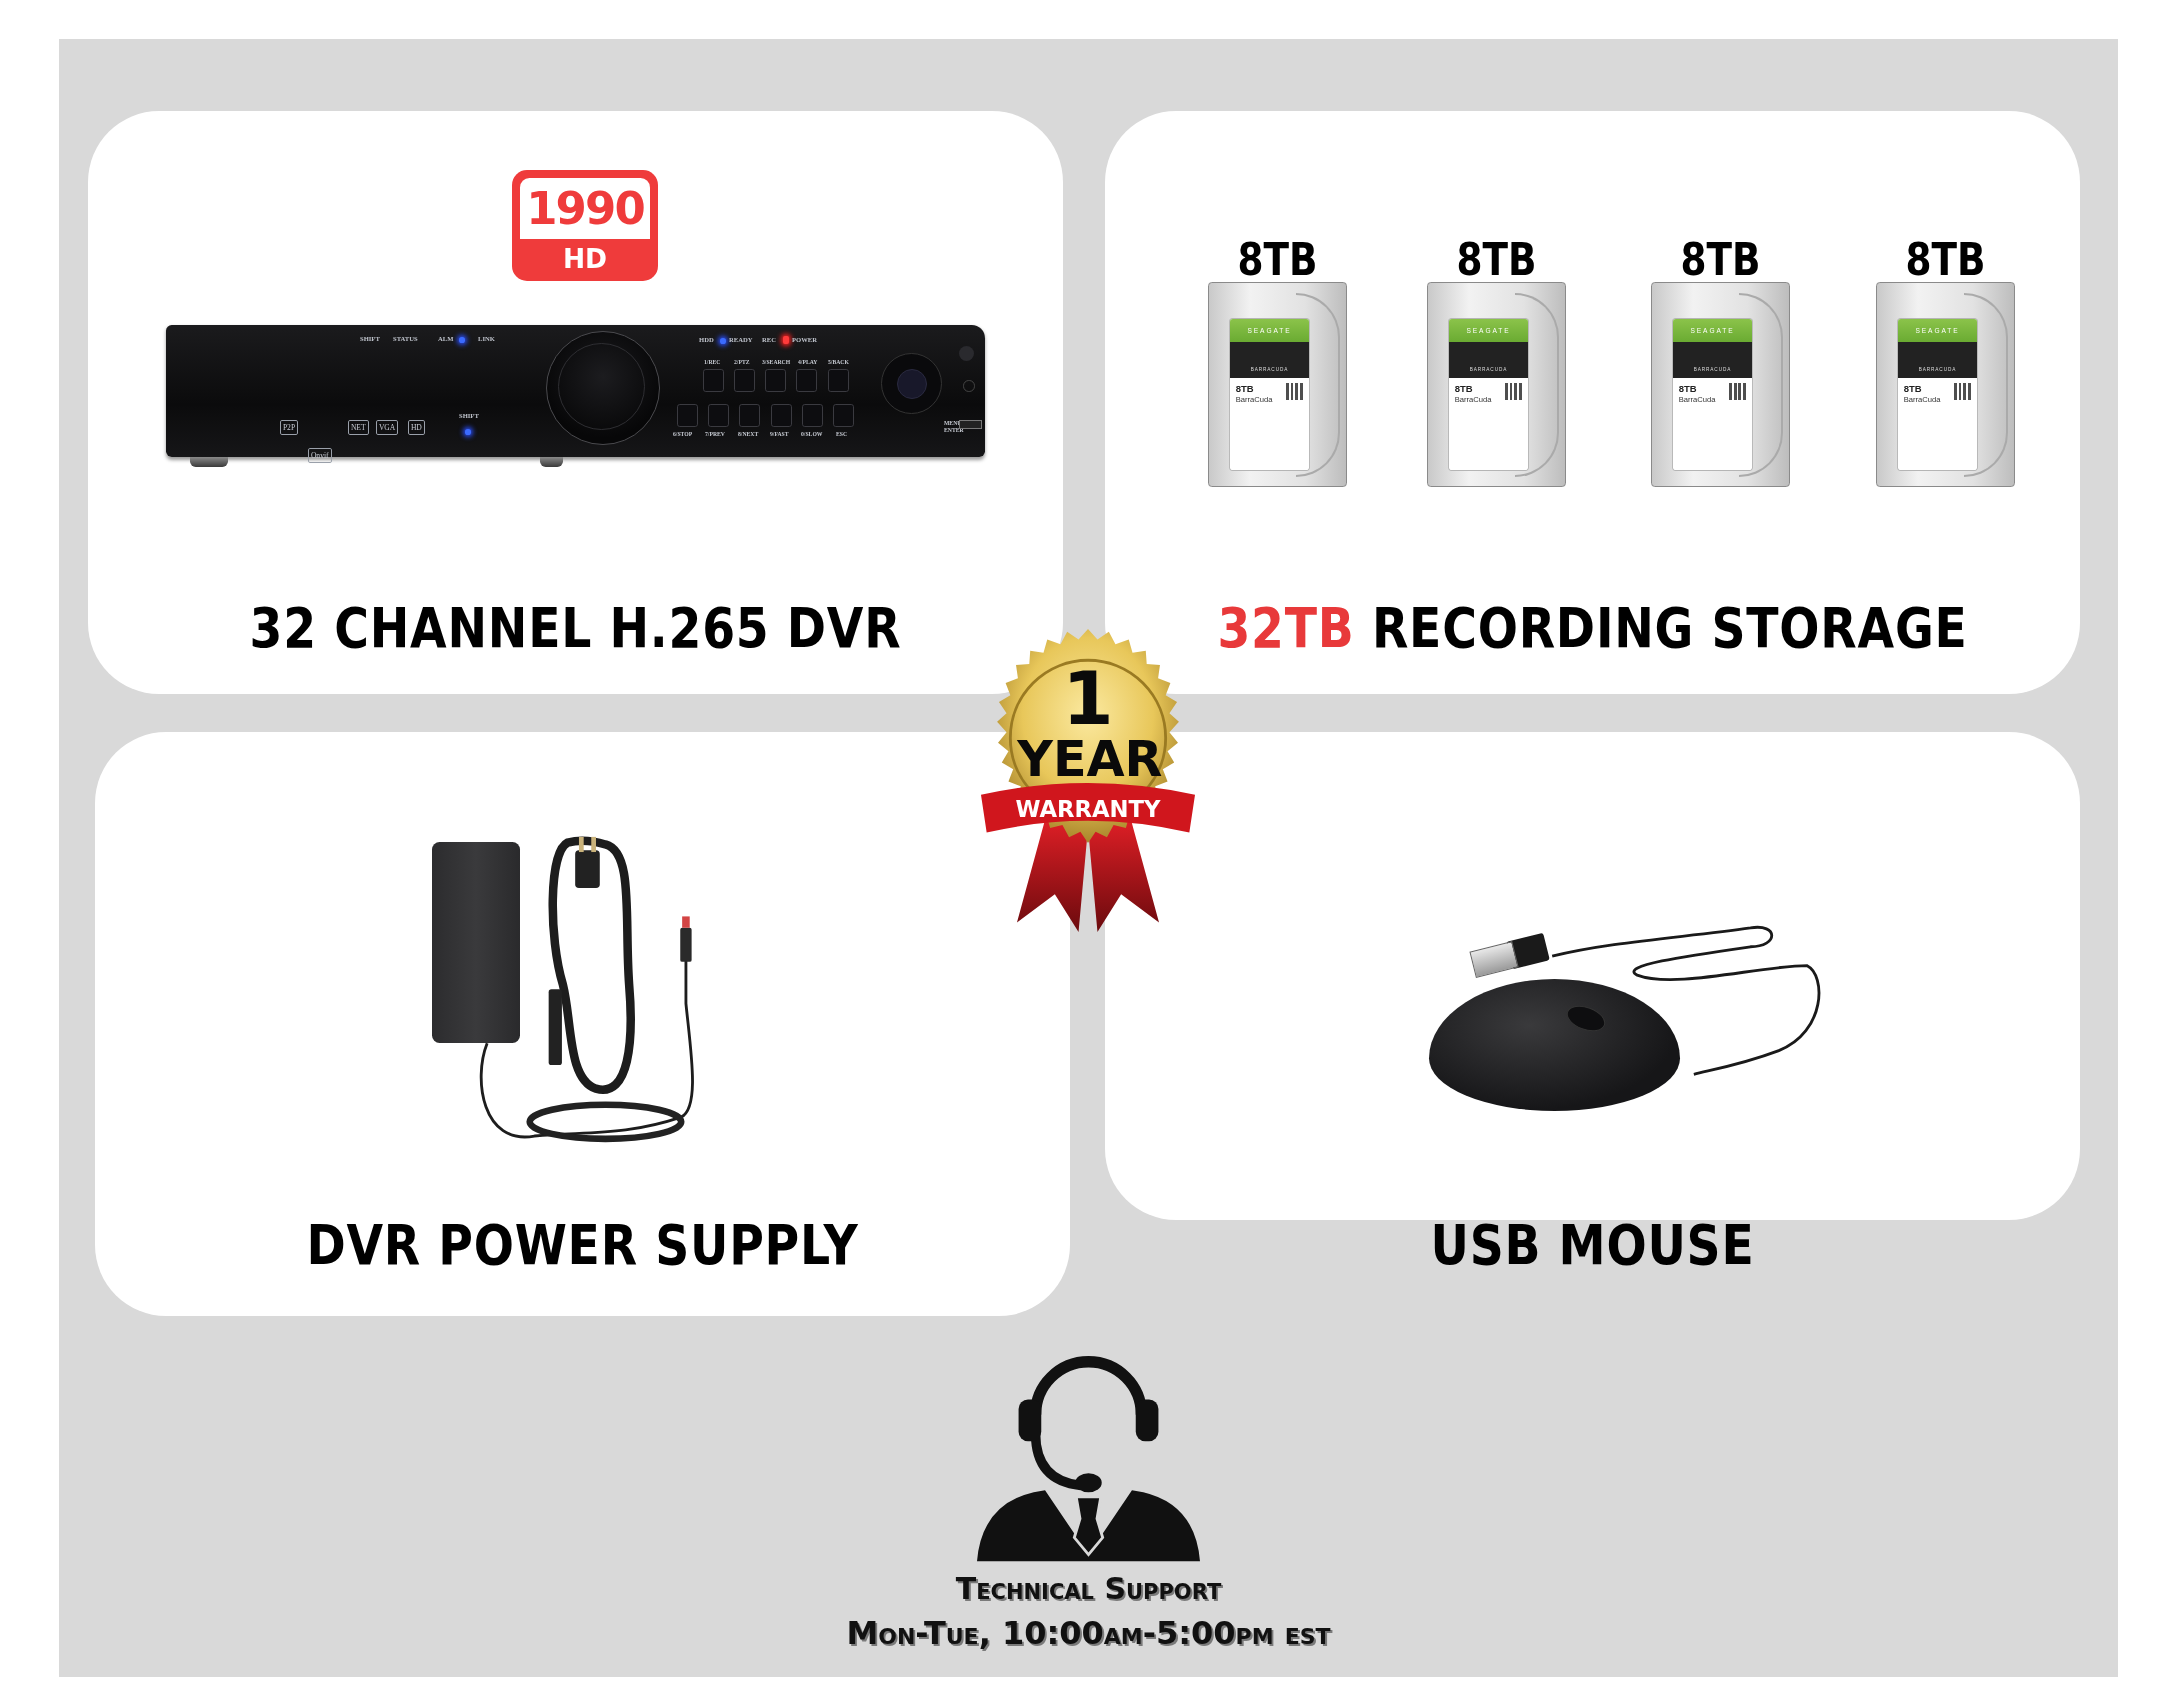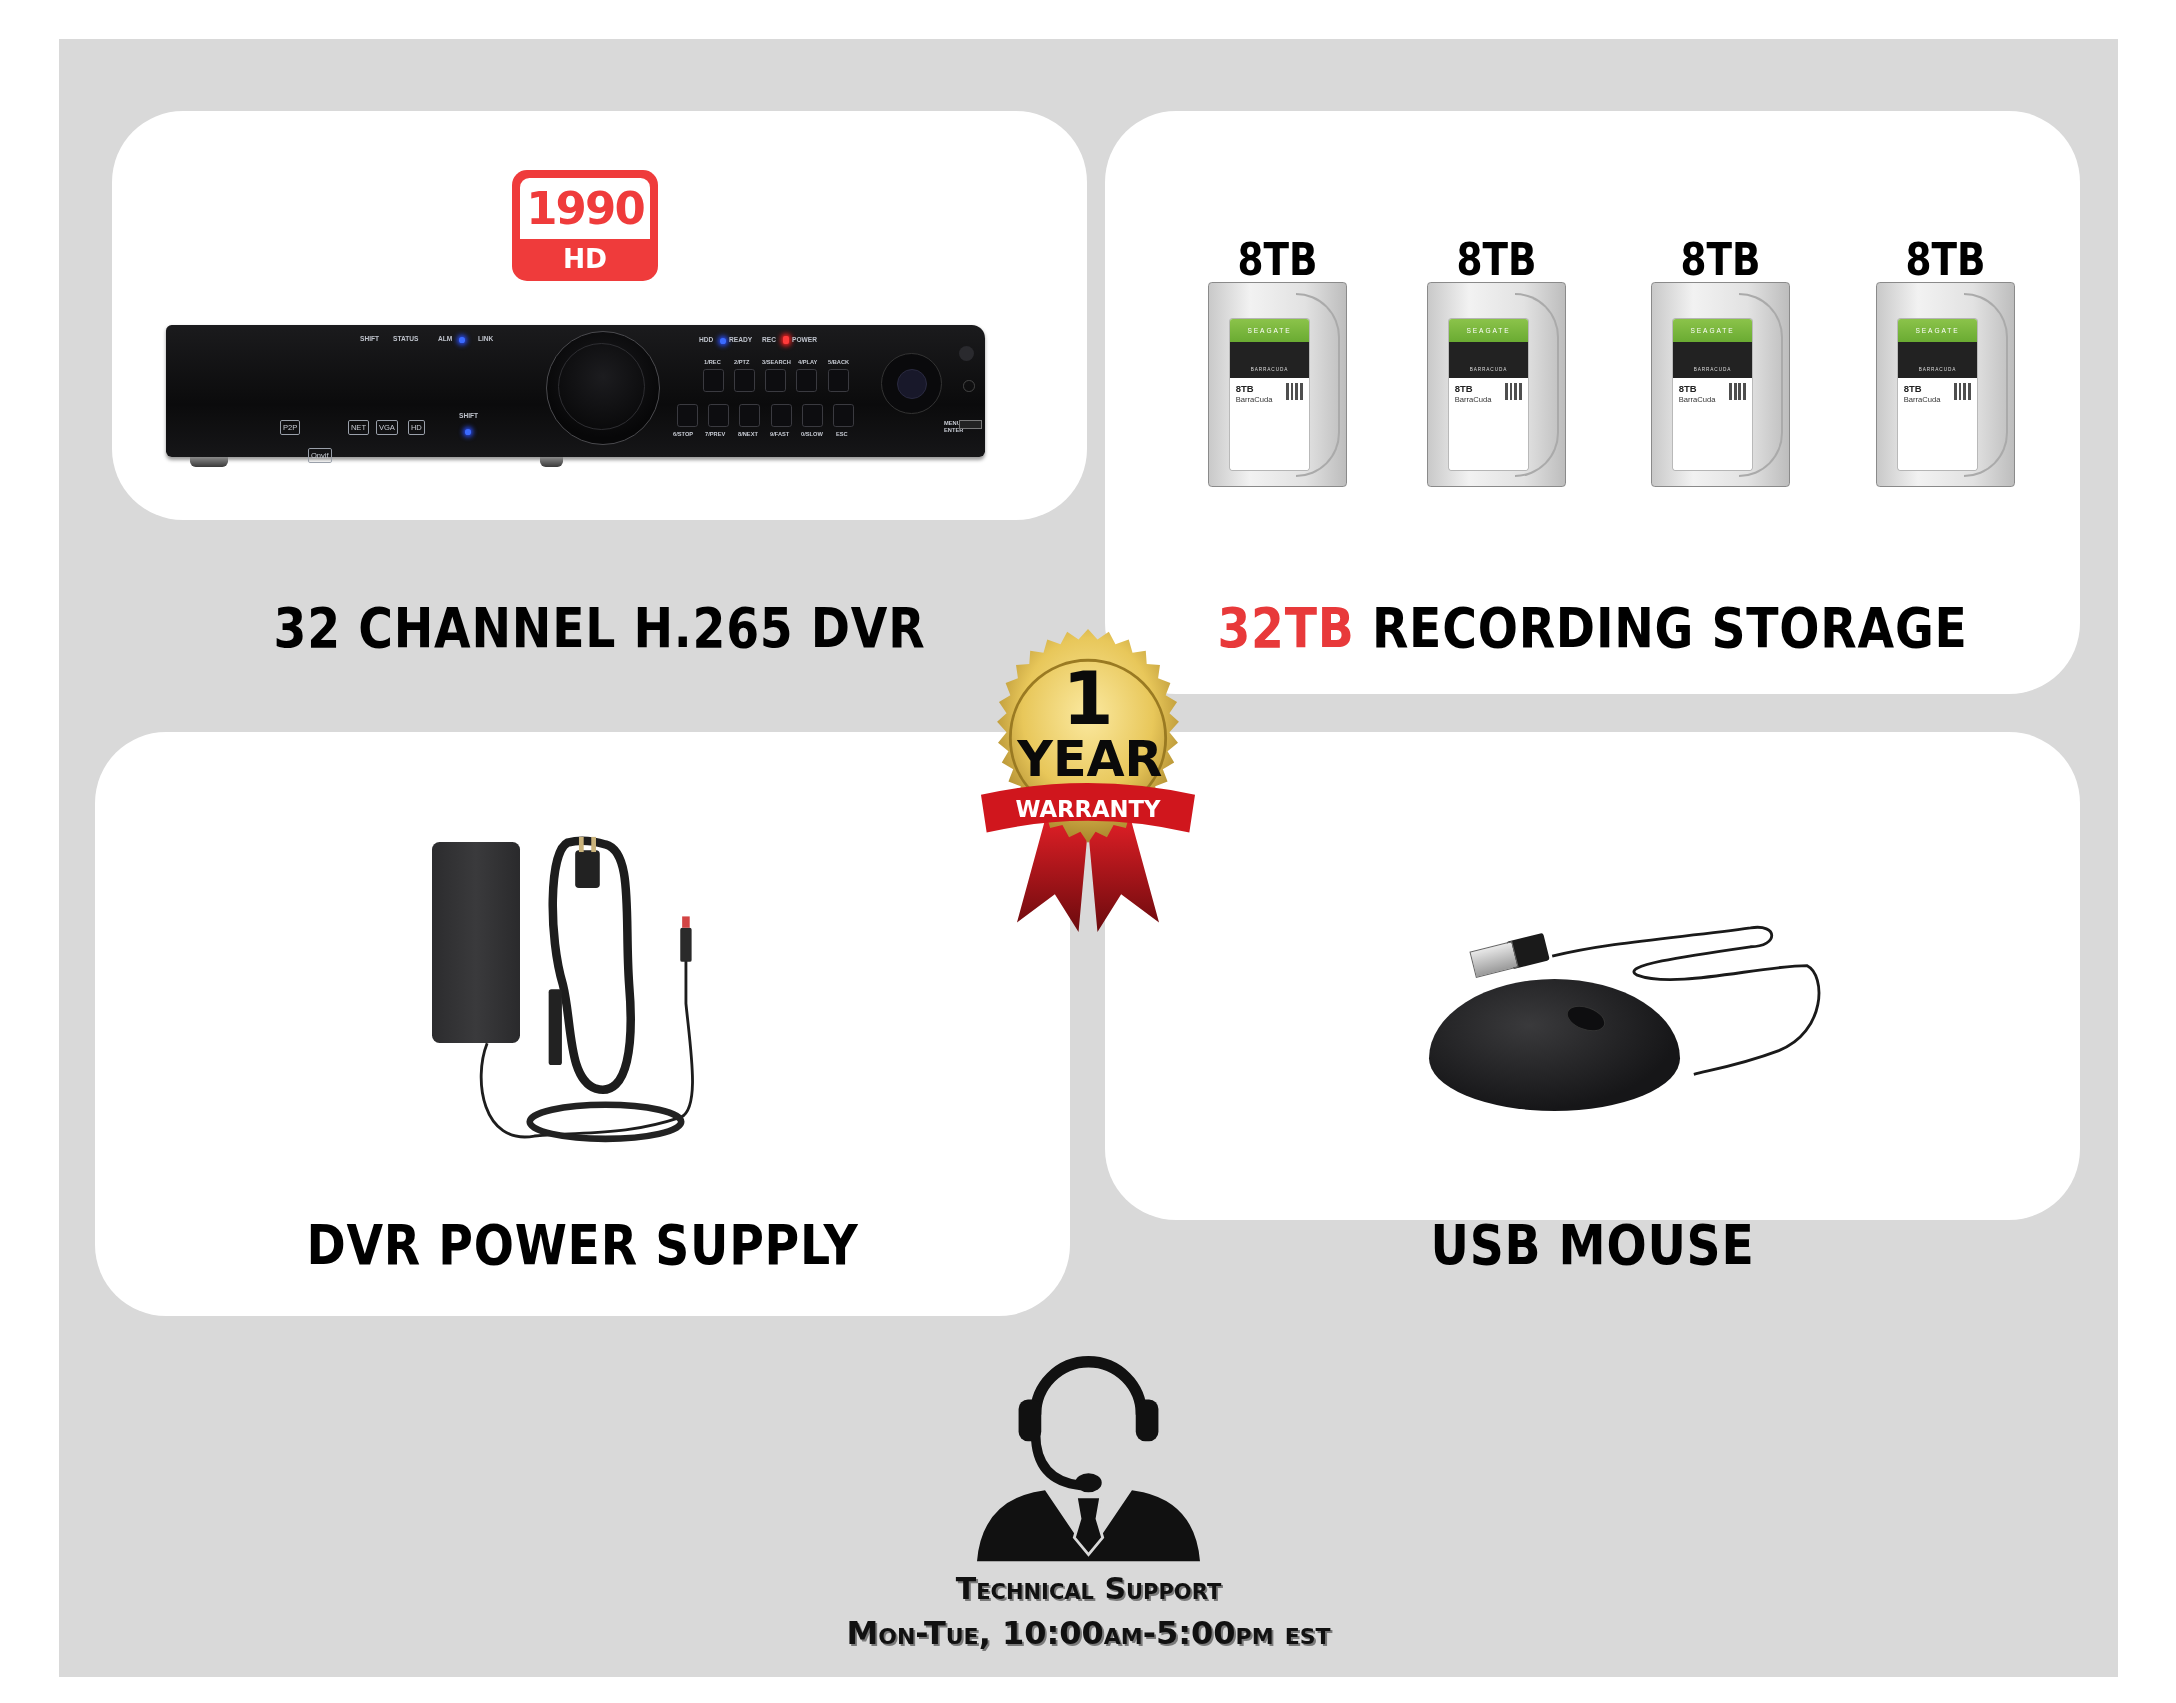--- a/index.html
+++ b/index.html
@@ -19,21 +19,21 @@
               background:#ef3b3b; overflow:hidden; box-sizing:border-box; }
   .hd-top { position:absolute; left:7.6px; top:7.6px; right:7.6px; height:61px; background:#fff;
             border-radius:9.5px 9.5px 0 0; color:#ef3b3b; text-align:center;
             font-family:"DejaVu Sans", sans-serif; font-weight:bold; font-size:45px; line-height:61px;
             letter-spacing:-1.9px; }
   .hd-bottom { position:absolute; left:0; right:0; bottom:5.7px; height:32px; text-align:center; color:#fff;
                font-family:"DejaVu Sans", sans-serif; font-weight:bold; font-size:26.5px; line-height:32px; }
 
   
   .dvr { left:166px; top:325px; width:819px; height:132px; background:linear-gradient(#1b1b1d,#0b0b0c 60%,#161618);
-         border-radius:5.7px 13.2px 5.7px 5.7px; box-shadow:0 2.8px 3.8px rgba(0,0,0,.4); }
+         border-radius:5.7px 13.2px 5.7px 5.7px; box-shadow:0 2.8px 3.8px rgba(0,0,0,.4);font-family:Liberation Serif, serif; }
   .dvr-led-label { position:absolute; font-size:6.6px; color:#bfc3cc; font-weight:bold; }
   .led-blue { position:absolute; width:5.7px; height:5.7px; border-radius:50%; background:#3b6bff; box-shadow:0 0 5.7px 1.9px #2a4fff; }
   .led-red { position:absolute; width:5.7px; height:7.6px; border-radius:1.9px; background:#ff3b3b; box-shadow:0 0 5.7px 1.9px #ff2020; }
   .dvr-knob { position:absolute; left:380px; top:5.7px; width:112px; height:112px; border-radius:50%;
               border:1.9px solid #4a4a4e; background:radial-gradient(circle at 50% 40%, #1c1c1f, #070708 70%); }
   .dvr-knob-inner { position:absolute; left:11.4px; top:11.4px; width:85px; height:85px; border-radius:50%;
                     border:1.9px solid #2e2e32; }
   .dvr-btn { position:absolute; width:19px; height:21px; border:0.9px solid #3a3a40; border-radius:2.8px; background:#0d0d10; }
   .dvr-btn-label { position:absolute; font-size:5.7px; color:#c8ccd4; font-weight:bold; white-space:nowrap; }
   .dvr-dpad { position:absolute; left:715px; top:28px; width:59px; height:59px; border-radius:50%;
@@ -73,21 +73,21 @@
   .seal { left:979px; top:629px; width:218px; height:218px; }
   
   .support-text { position:absolute; left:0; right:0; text-align:center; font-family:"DejaVu Sans", sans-serif; font-weight:bold;
                   color:#111; font-variant:small-caps; text-shadow:1.9px 1.9px 0 #7a7a7a; }
 </style>
 </head>
 <body>
 
 <div class="abs panel"></div>
 
-<div class="abs card" style="left:112px;top:111px;width:975px;height:409px;">
+<div class="abs card" style="left:88px;top:111px;width:975px;height:583px;">
   <div class="title" style="top:490px;">32 CHANNEL H.265 DVR</div>
 </div>
 
 <div class="abs hd-badge">
   <div class="hd-top">1990</div>
   <div class="hd-bottom">HD</div>
 </div>
 
 <div class="abs dvr">
   <span class="dvr-led-label" style="left:194px;top:9.5px;">SHIFT</span>

